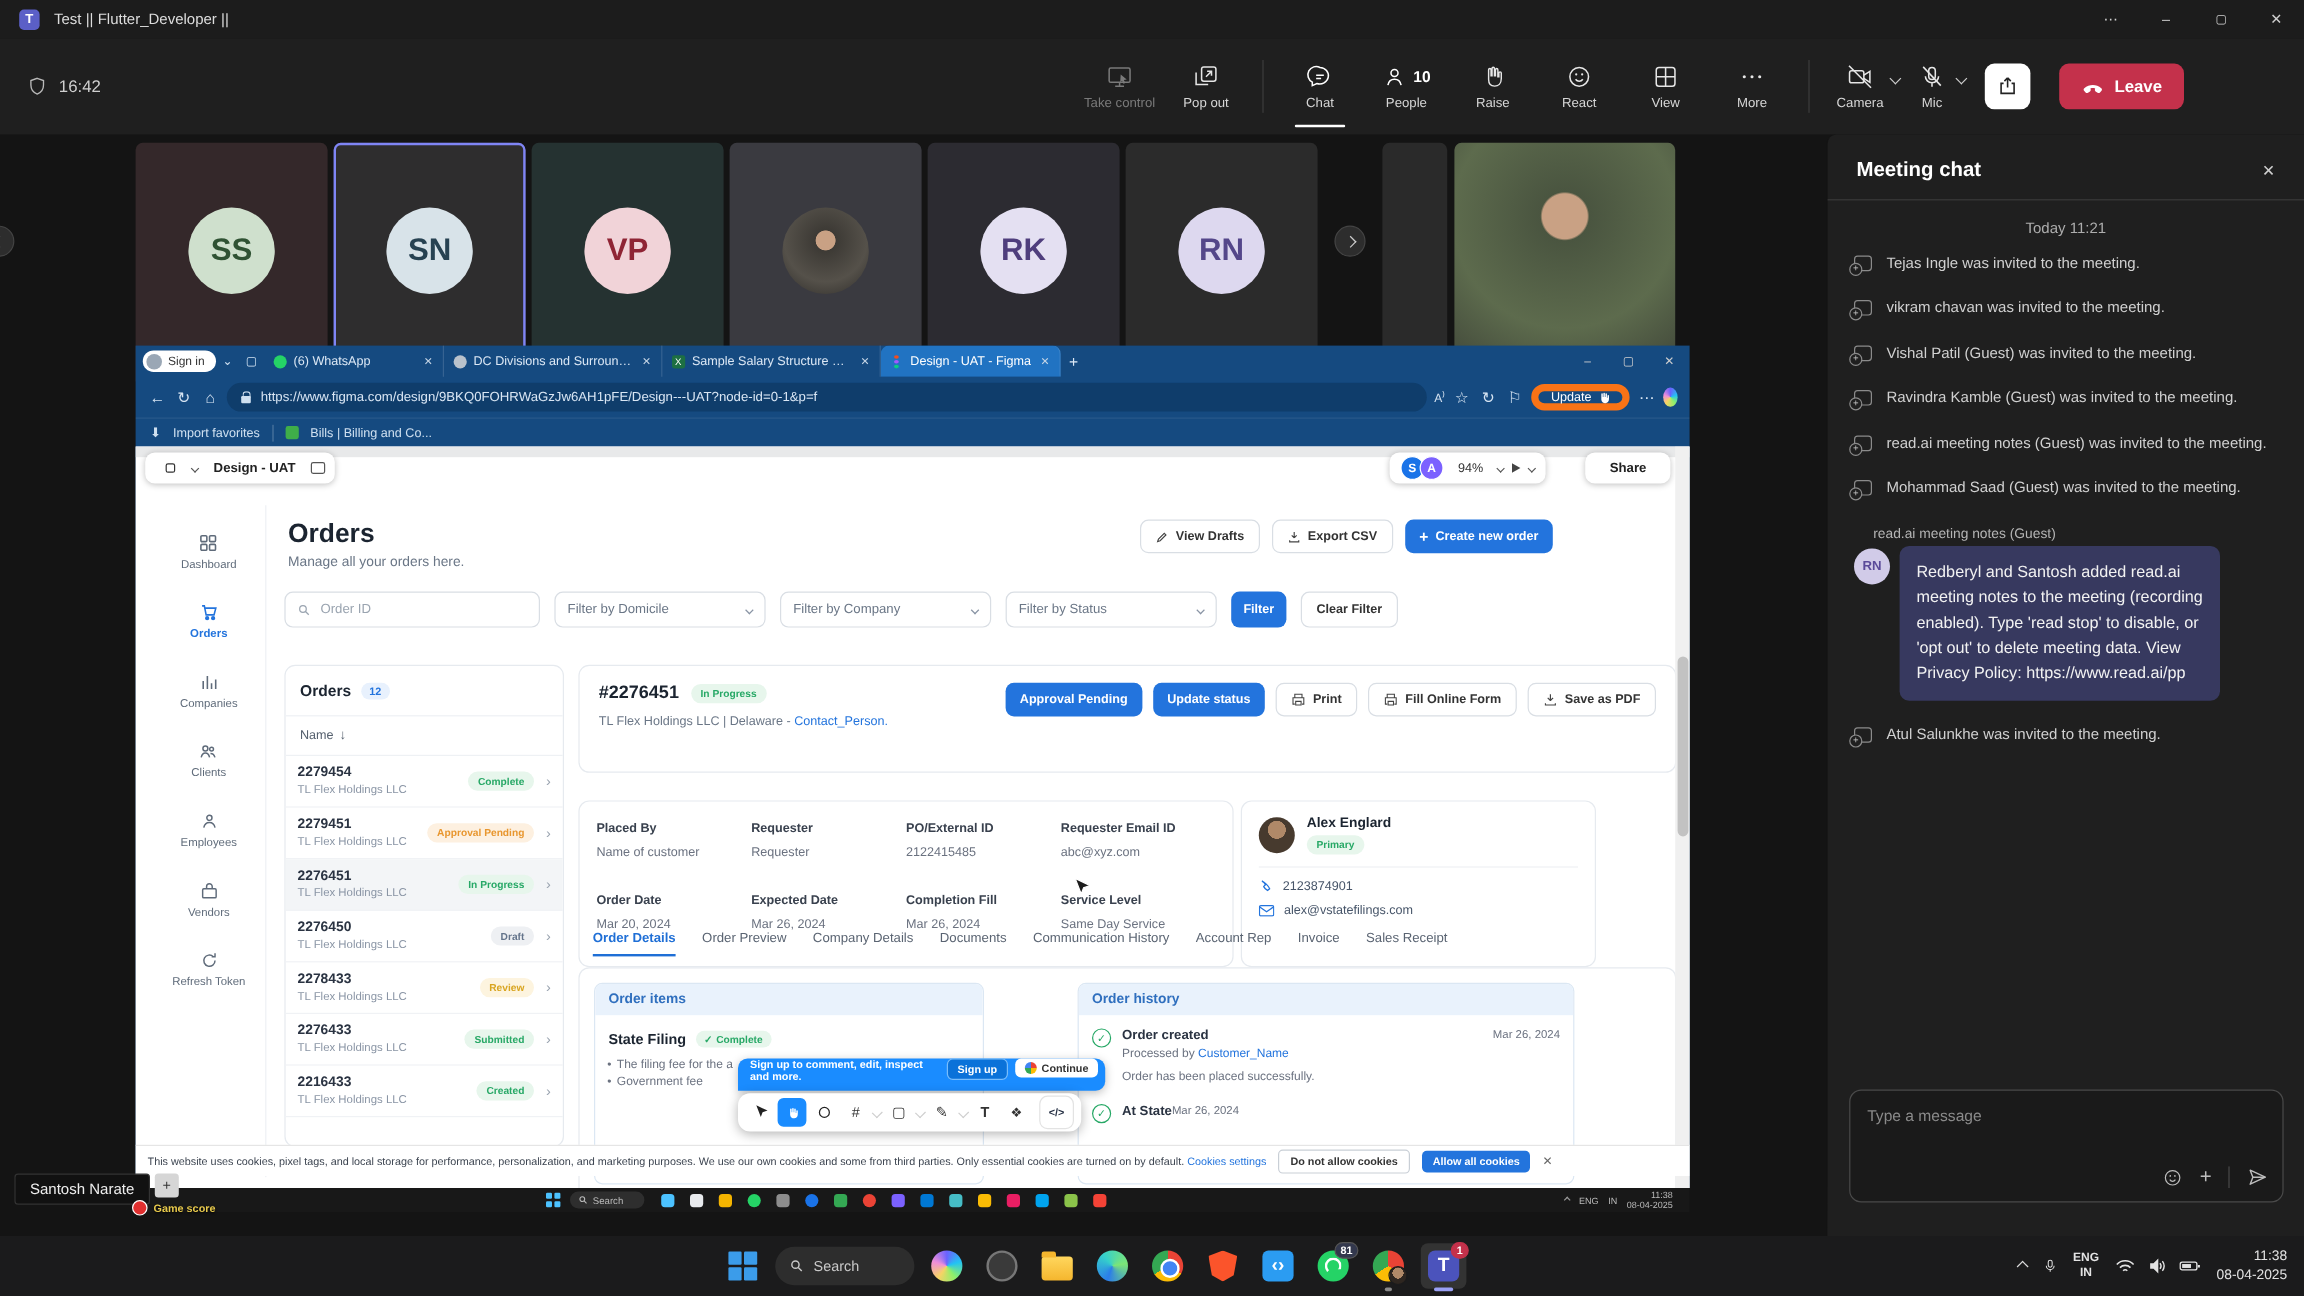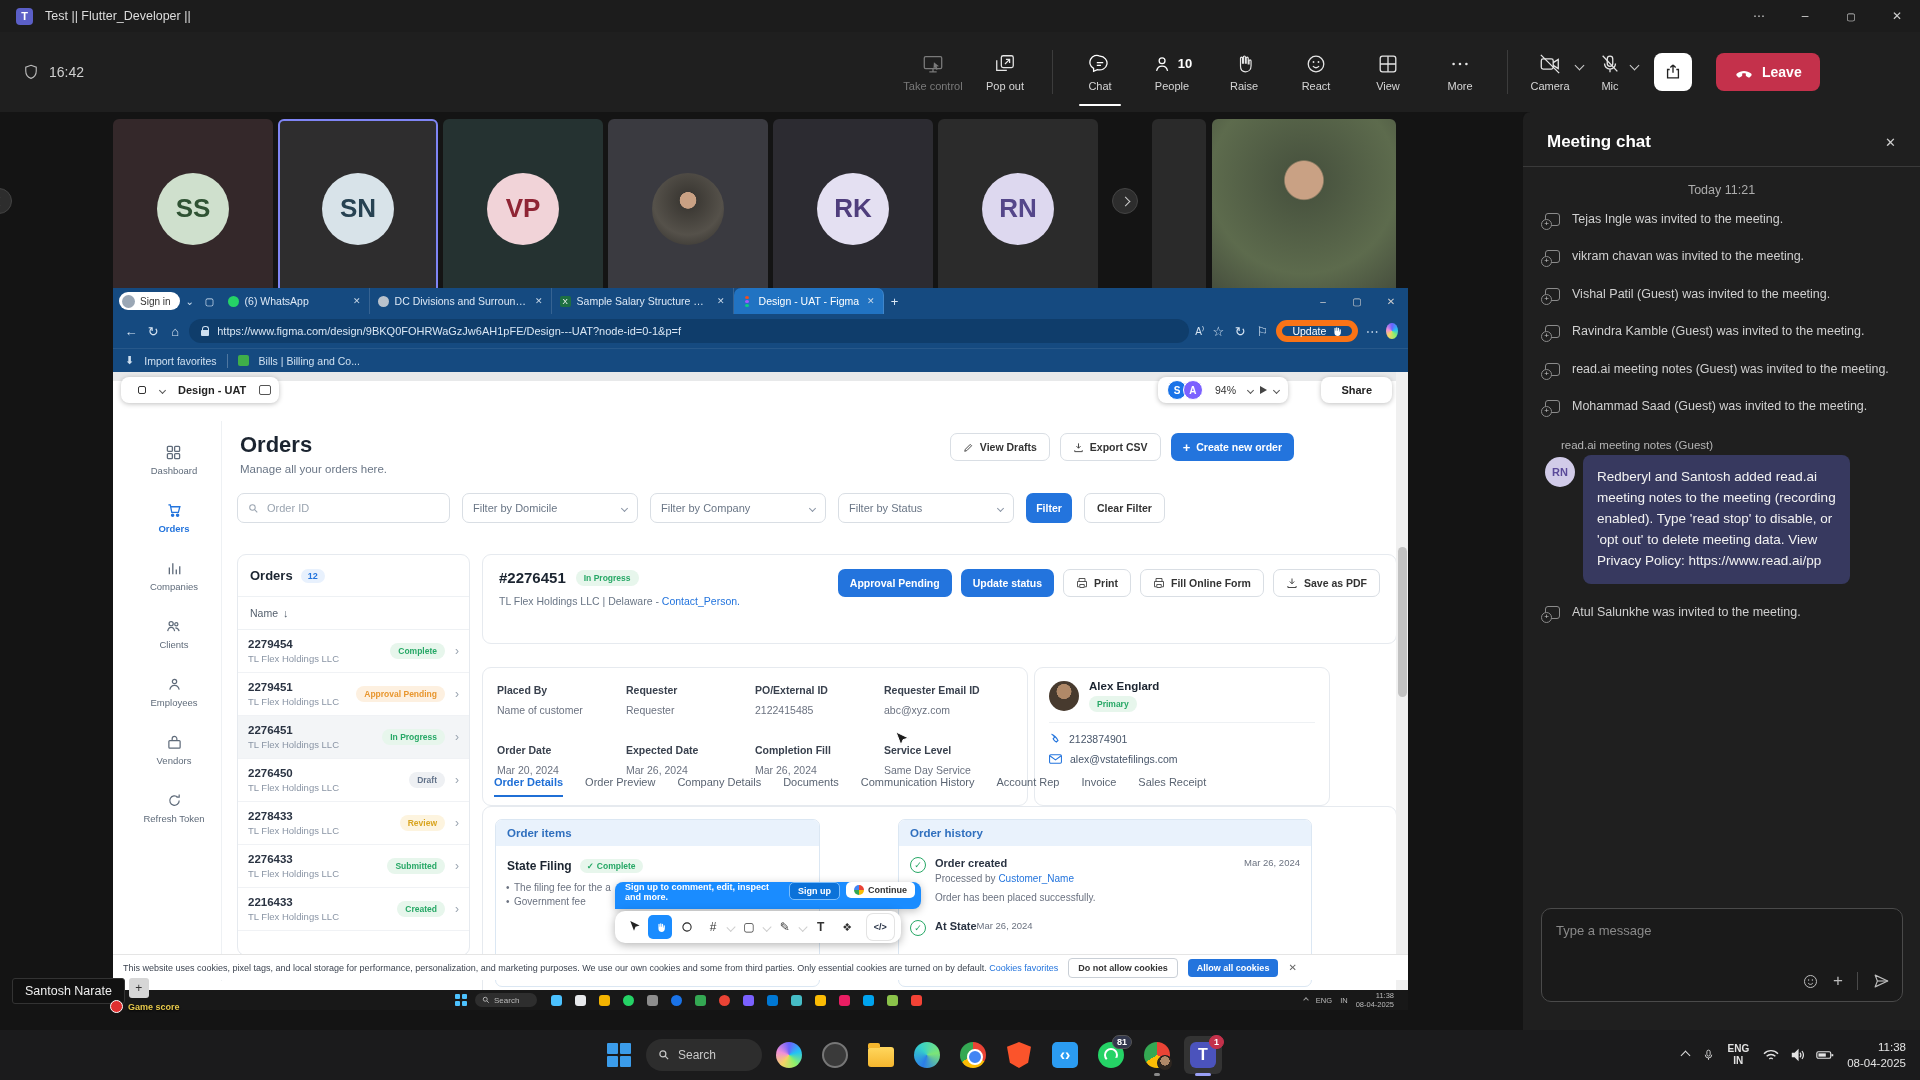--- a/index.html
+++ b/index.html
@@ -864,21 +864,21 @@
           <span class="ptool pt-pen"></span>
               <span class="cv"></span>
           <span class="ptool pt-text"></span>
           <span class="ptool pt-comp"></span>
           <span class="codechip pt-code"></span>
         </div>
       </div>
     </div>
 
     <div class="cookie">
-      <span class="txt"><span>This website uses cookies, pixel tags, and local storage for performance, personalization, and marketing purposes. We use our own cookies and some from third parties. Only essential cookies are turned on by default.</span> <a>Cookies favorites</a></span>
+      <span class="txt"><span>This website uses cookies, pixel tags, and local storage for performance, personalization, and marketing purposes. We use our own cookies and some from third parties. Only essential cookies are turned on by default.</span> <a>Cookies settings</a></span>
       <span class="ckdeny">Do not allow cookies</span>
       <span class="ckallow">Allow all cookies</span>
       <span class="ckx"></span>
     </div>
   </div>
  </div>
 
  <div id="sharedtb">
    <span class="swin">
         <i></i>

